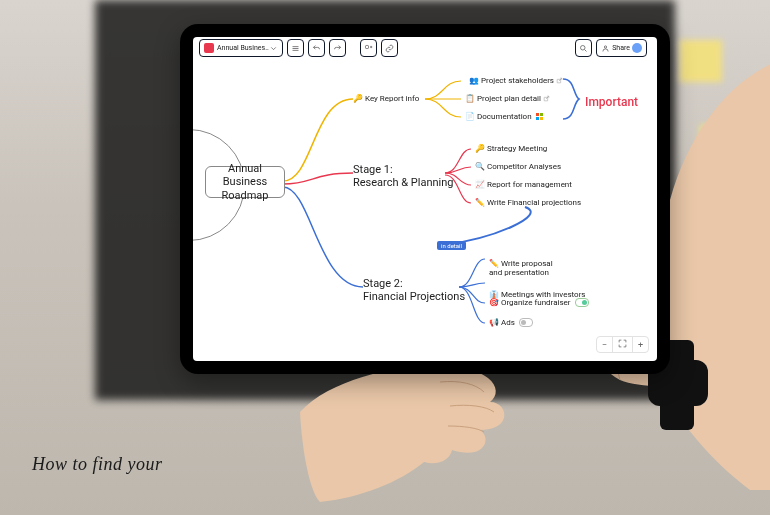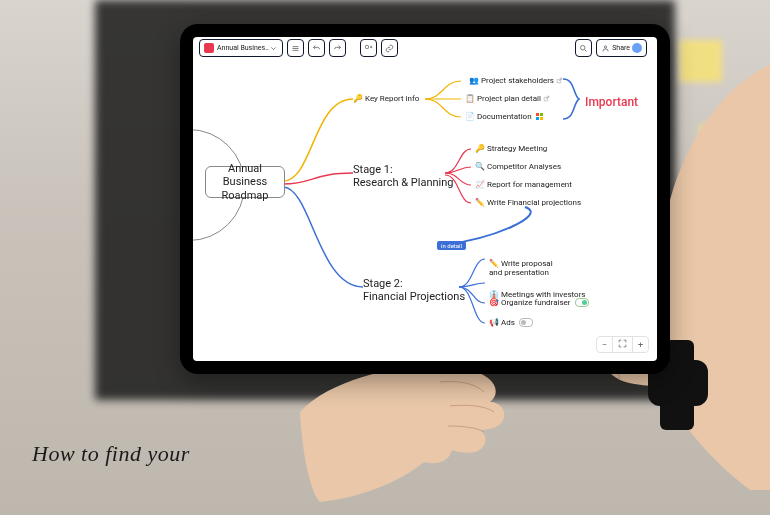--- a/index.html
+++ b/index.html
@@ -20,21 +20,21 @@
 .root-circle{position:absolute;left:-60px;top:70px;width:110px;height:110px;border:1px solid #888;border-radius:50%;}
 .root-node{position:absolute;left:12px;top:107px;width:78px;height:30px;border:1px solid #888;border-radius:6px;background:#fff;display:flex;align-items:center;justify-content:center;text-align:center;font-size:11px;line-height:1.2;}
 .node{position:absolute;font-size:8px;white-space:nowrap;}
 .bigtxt{font-size:11px;line-height:1.15;}
 .emoji{font-size:8px;margin-right:2px;}
 .important{color:#e8384f;font-size:12px;font-weight:500;}
 .badge{display:inline-block;padding:1px 4px;font-size:6px;background:#3b6fd6;color:#fff;border-radius:2px;}
 .zoom-ctrl{position:absolute;right:8px;bottom:8px;border:1px solid #e2e2e2;border-radius:4px;background:#fff;display:flex;align-items:center;font-size:9px;color:#666;}
 .zoom-ctrl span{padding:2px 5px;}
 .caption{position:absolute;left:32px;bottom:28px;color:#1a1a1a;}
-.cap1{font-family:Georgia,'Times New Roman',serif;font-style:italic;font-size:22px;letter-spacing:.5px;margin-bottom:20px;}
+.cap1{font-family:Georgia,'Times New Roman',serif;font-style:italic;font-size:18px;letter-spacing:.5px;margin-bottom:12px;}
 .cap2{font-family:Arial,Helvetica,sans-serif;font-weight:700;font-size:30px;letter-spacing:4px;}
 .hand{position:absolute;pointer-events:none;}
 .hand.right{right:-10px;top:60px;width:190px;height:430px;}
 .hand.left{left:300px;top:362px;width:240px;height:150px;}
 .extlink{width:7px;height:7px;stroke:#888;stroke-width:1.5;fill:none;vertical-align:middle;}
 </style>
 </head>
 <body>
 
 <div class="scene">

